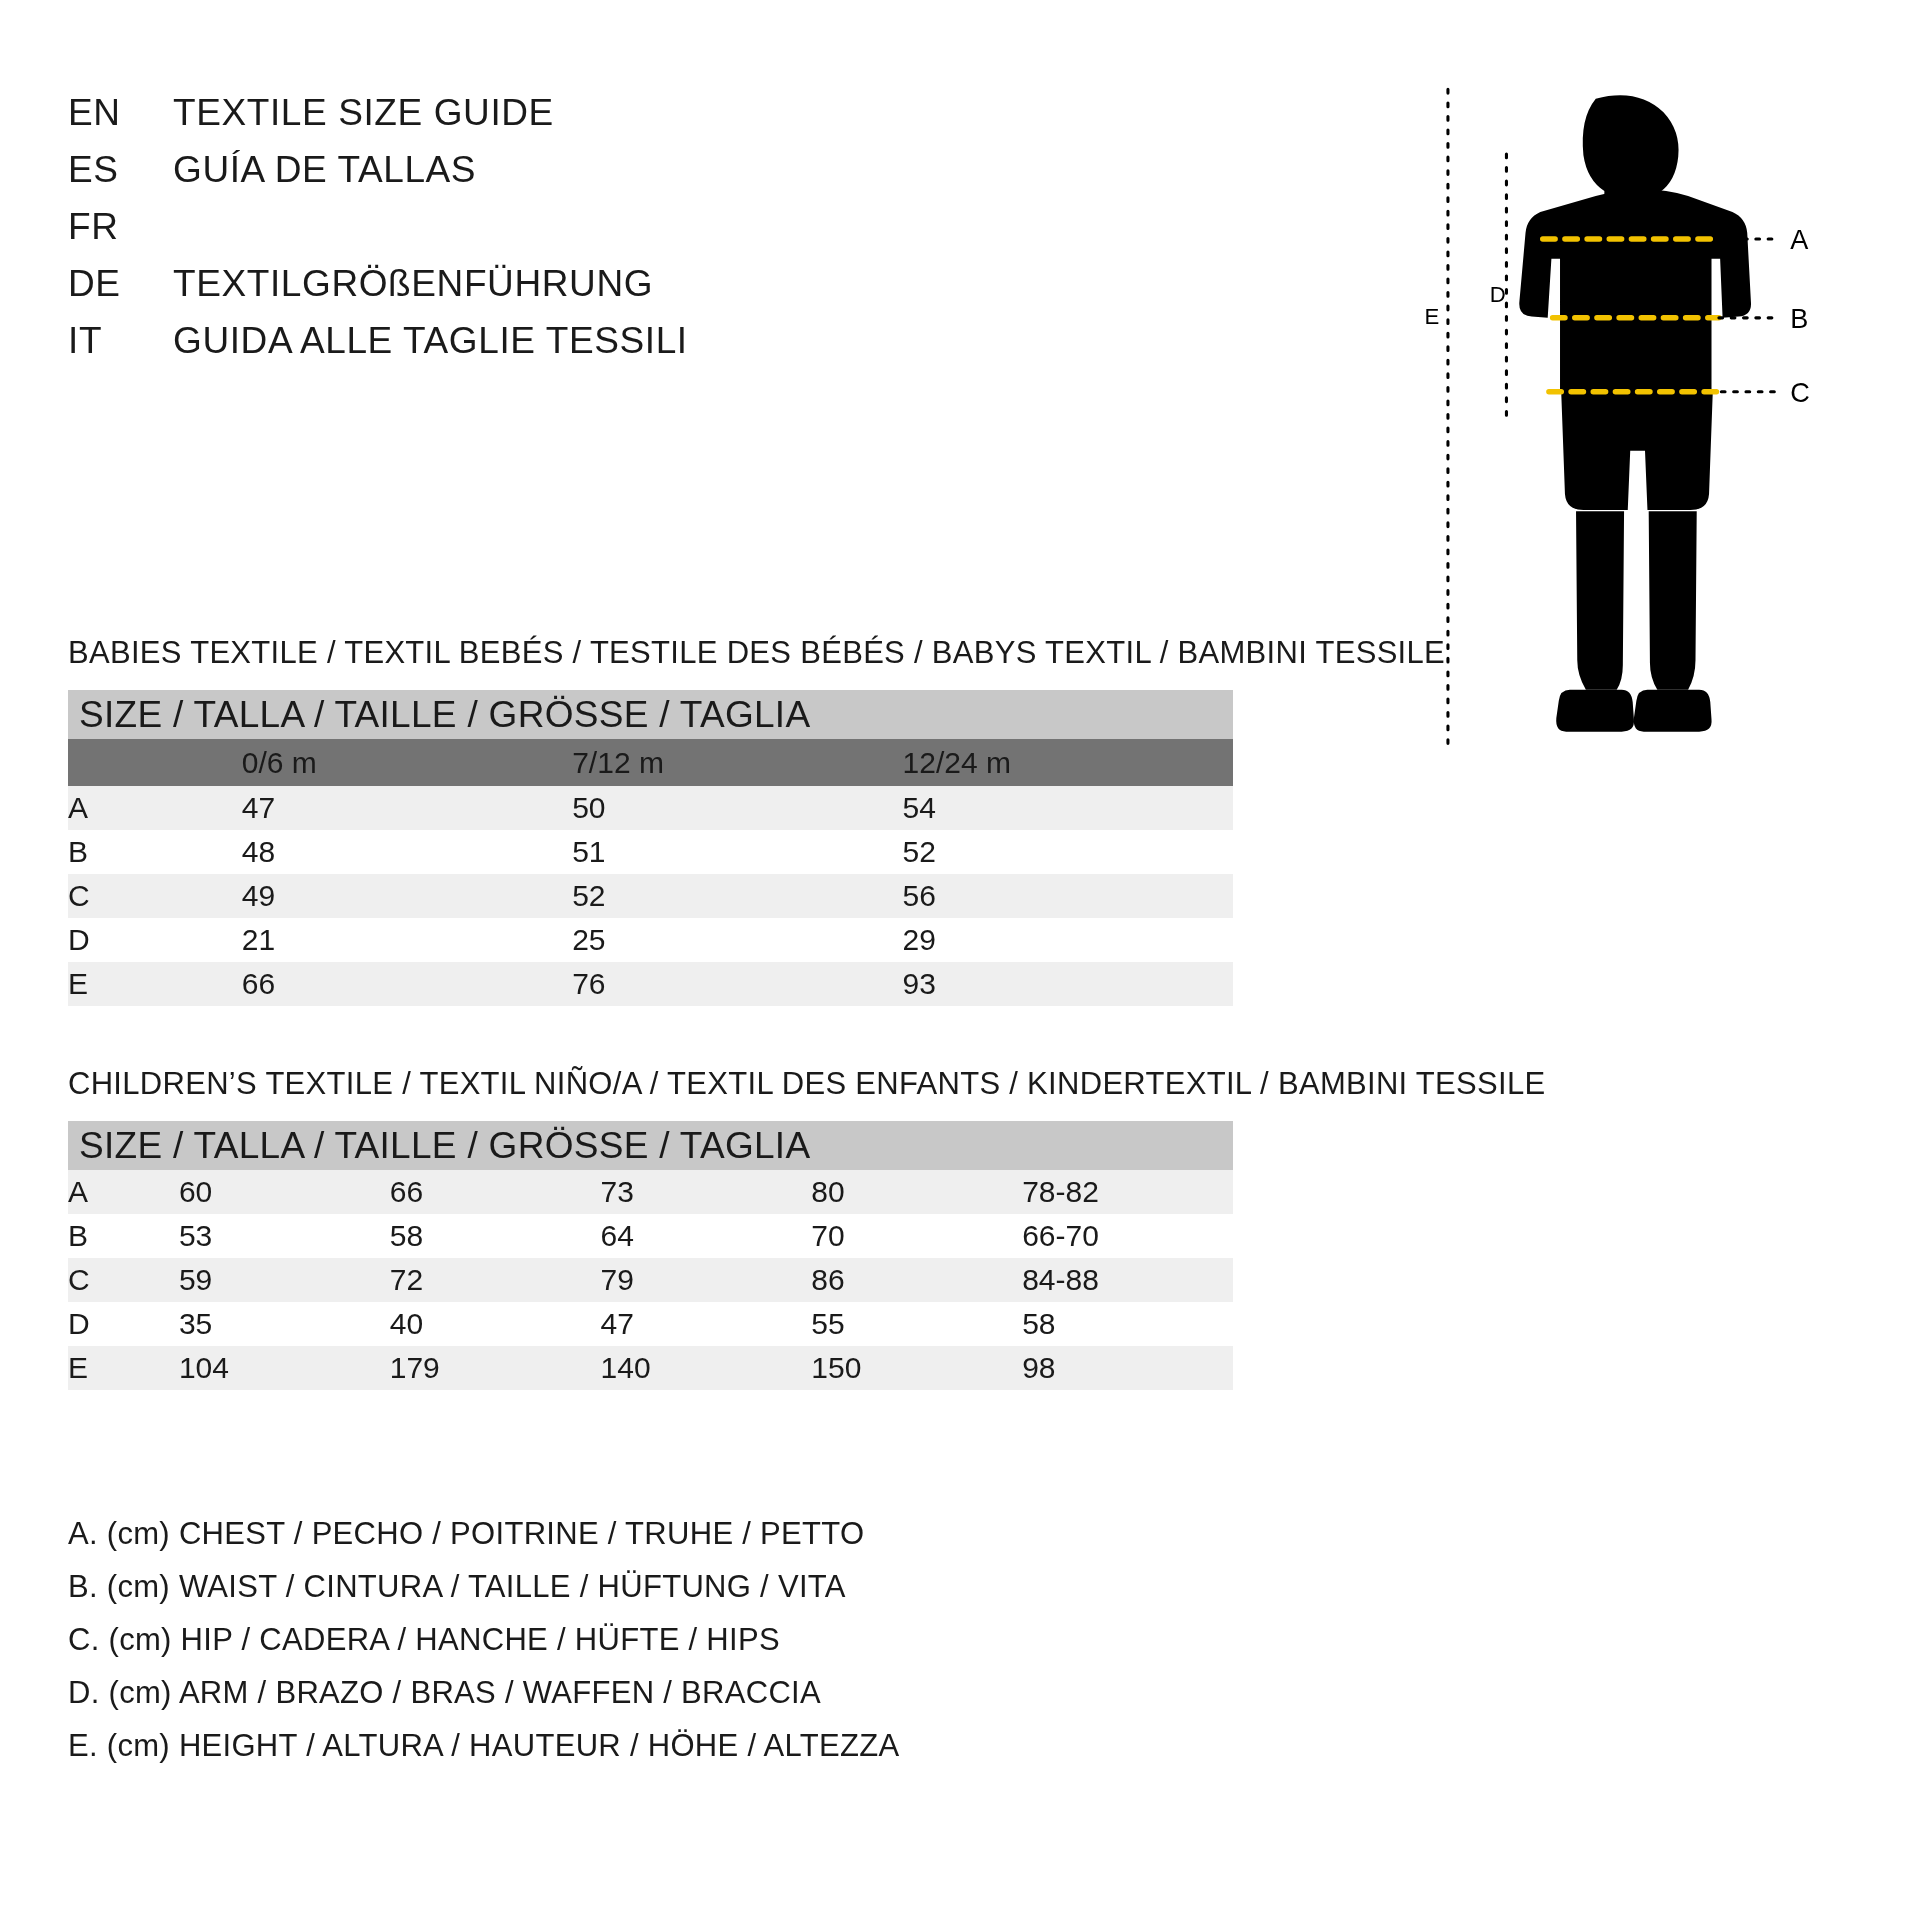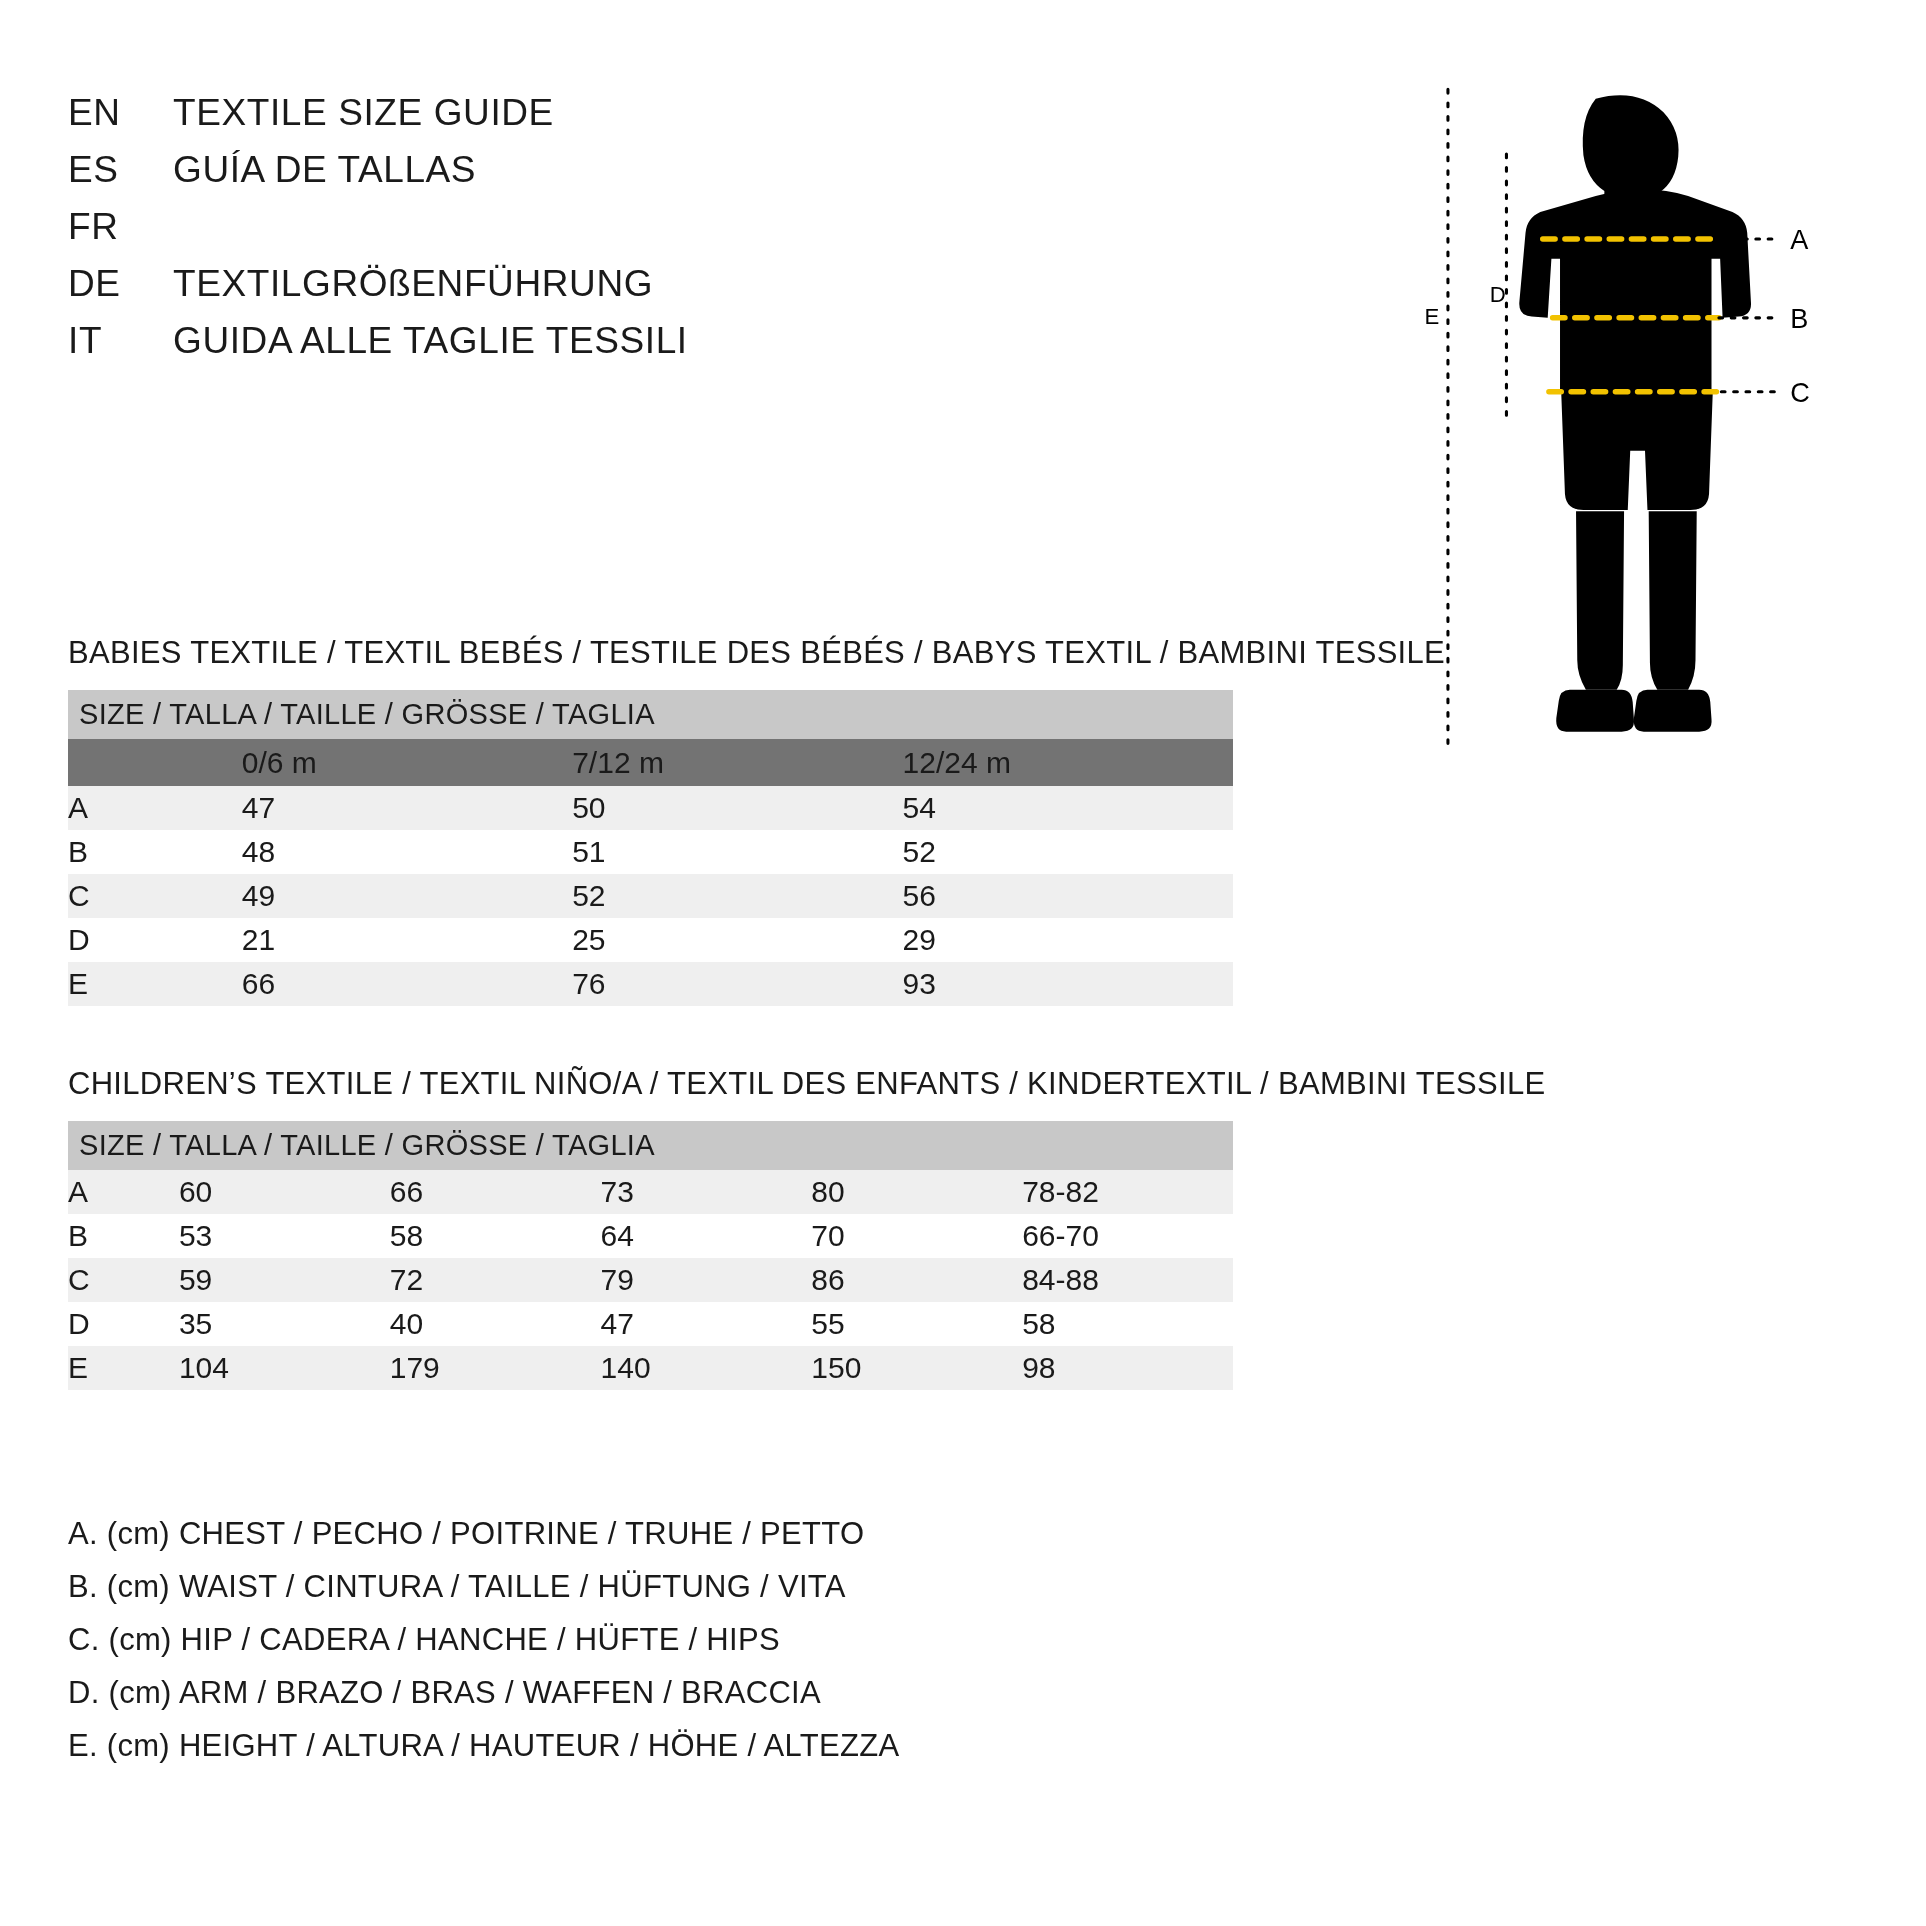--- a/index.html
+++ b/index.html
@@ -69,21 +69,21 @@
 
   .size-table th, .size-table td {
     padding: 0;
     text-align: left;
     font-weight: normal;
     height: 44px;
     vertical-align: middle;
   }
   .hdr-band th {
     background: #c8c8c8;
-    font-size: 29px;
+    font-size: 37px;
     height: 49px;
     padding-left: 11px;
     letter-spacing: 0.3px;
   }
   .row-shaded td { background: #efefef; }
   .row-plain td { background: #ffffff; }
   .col-label {
     width: 111px;
     padding-left: 11px;
   }

